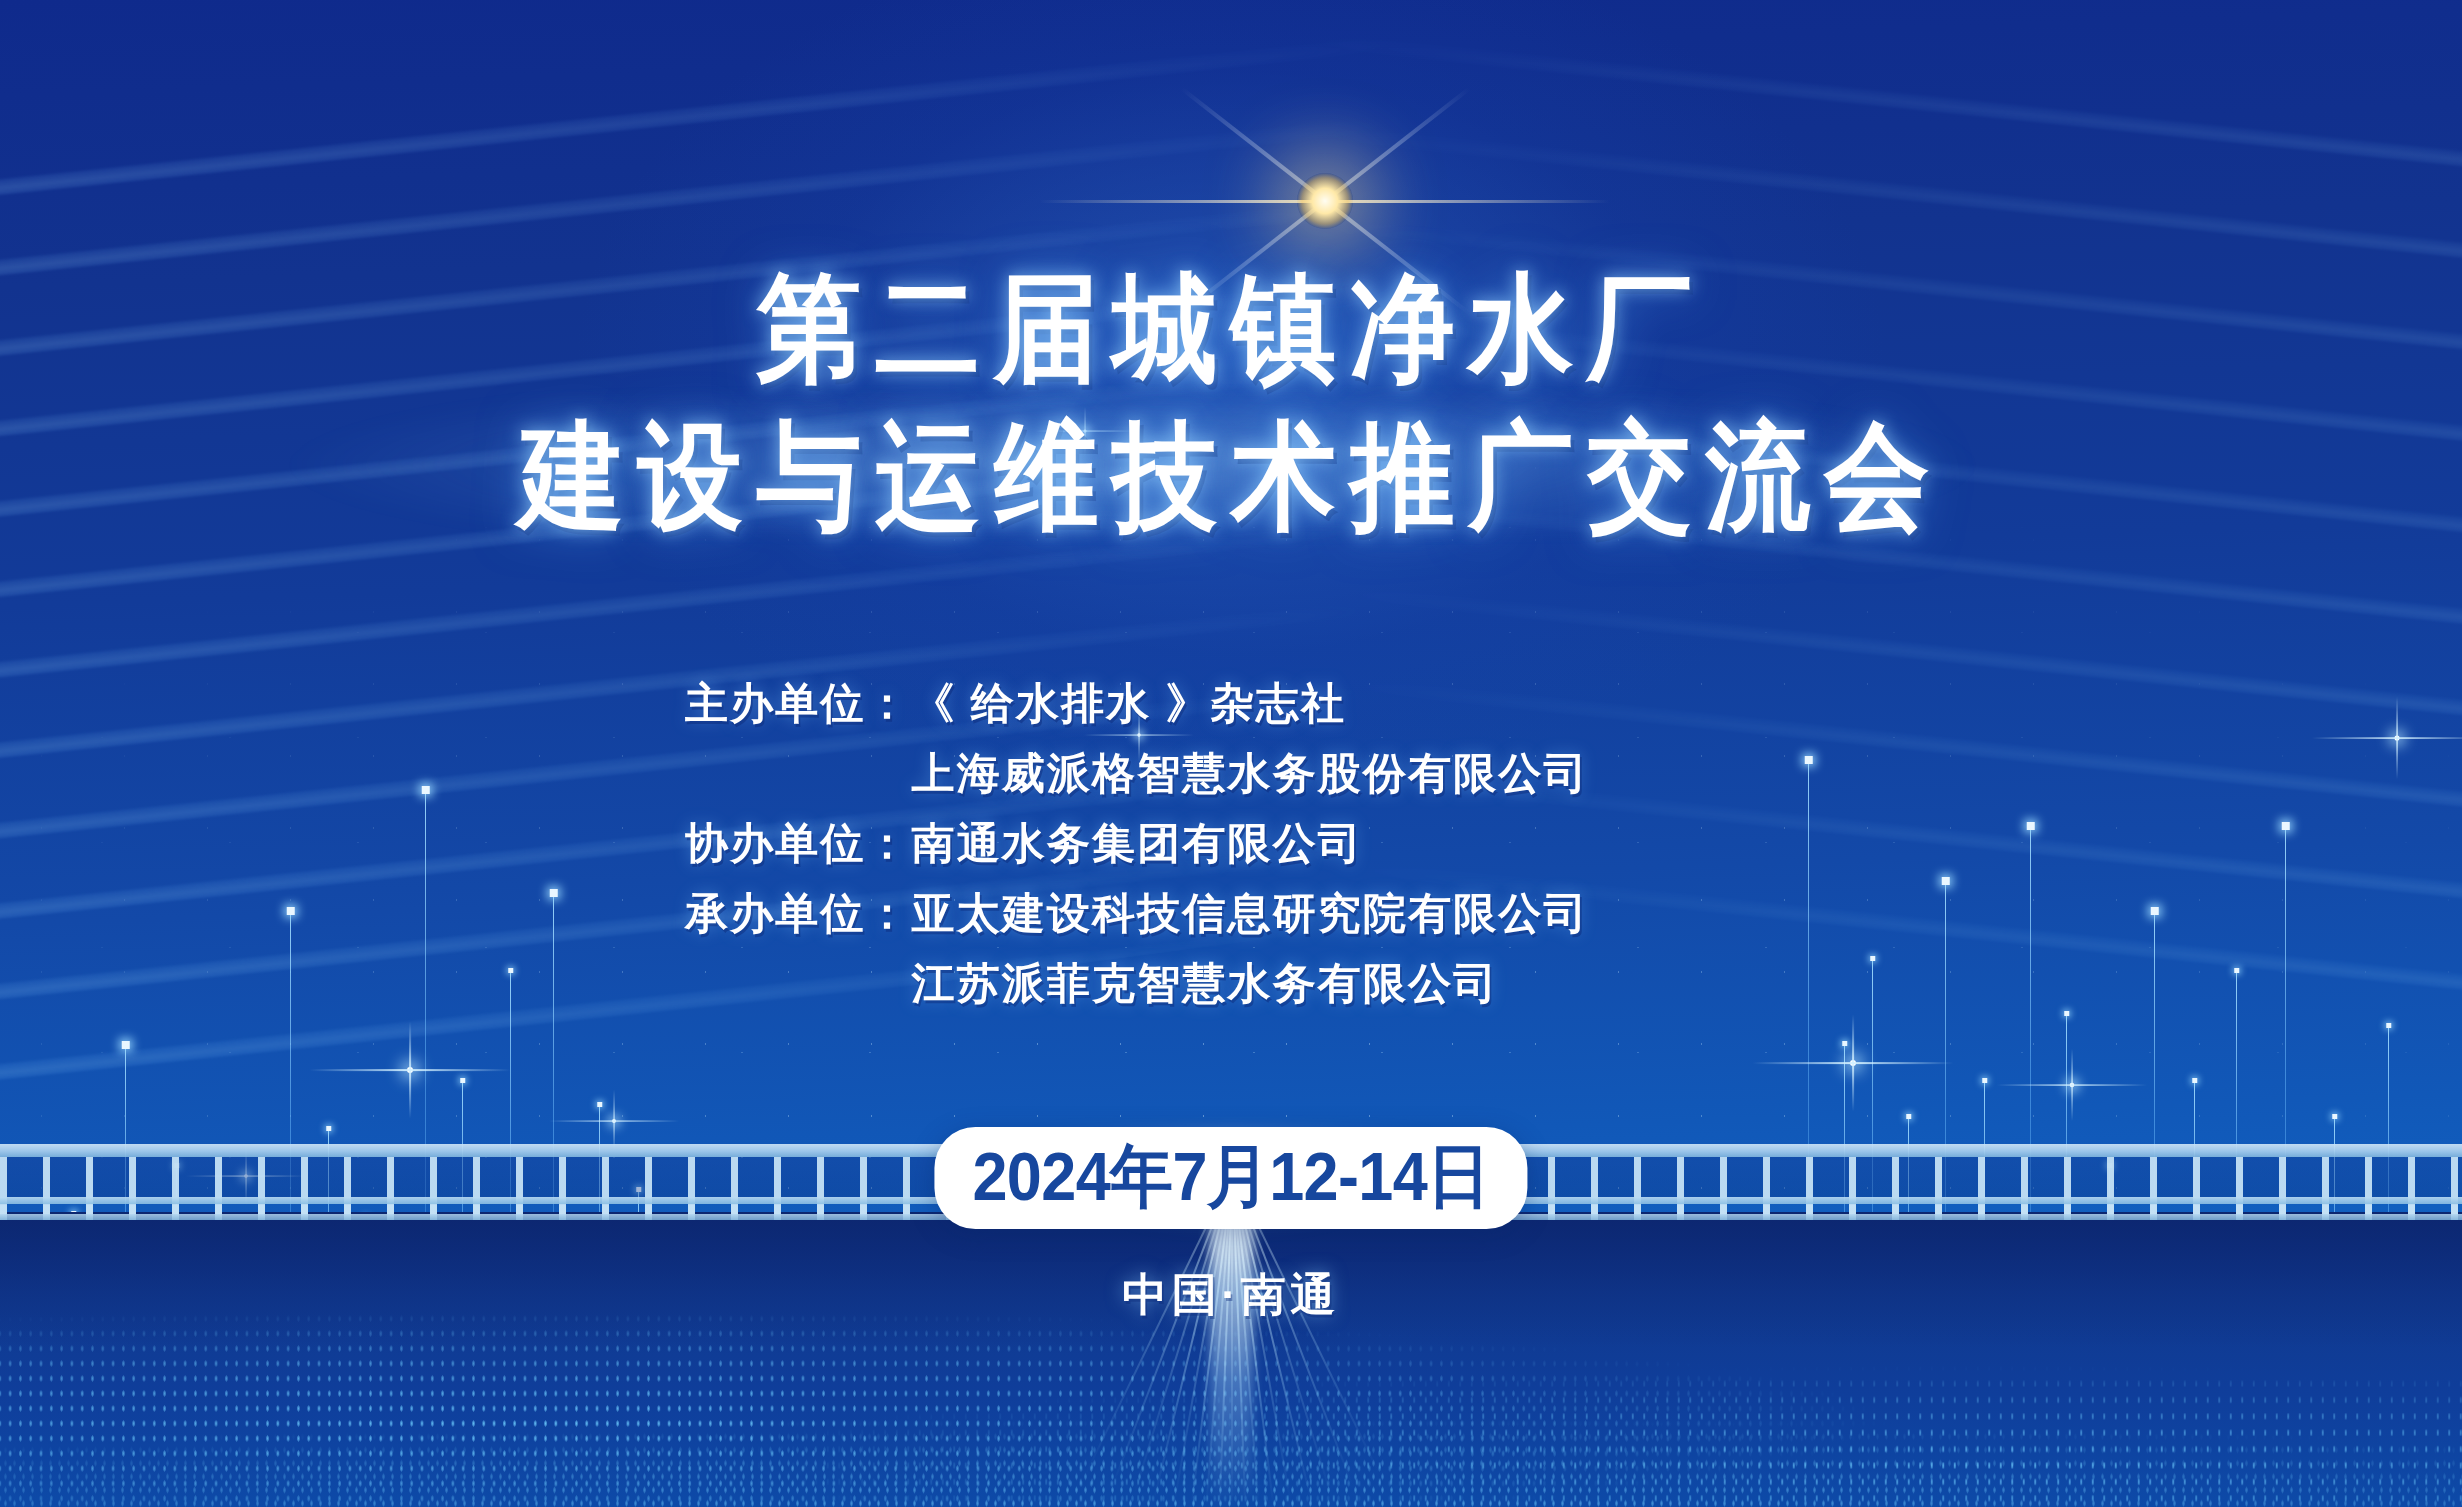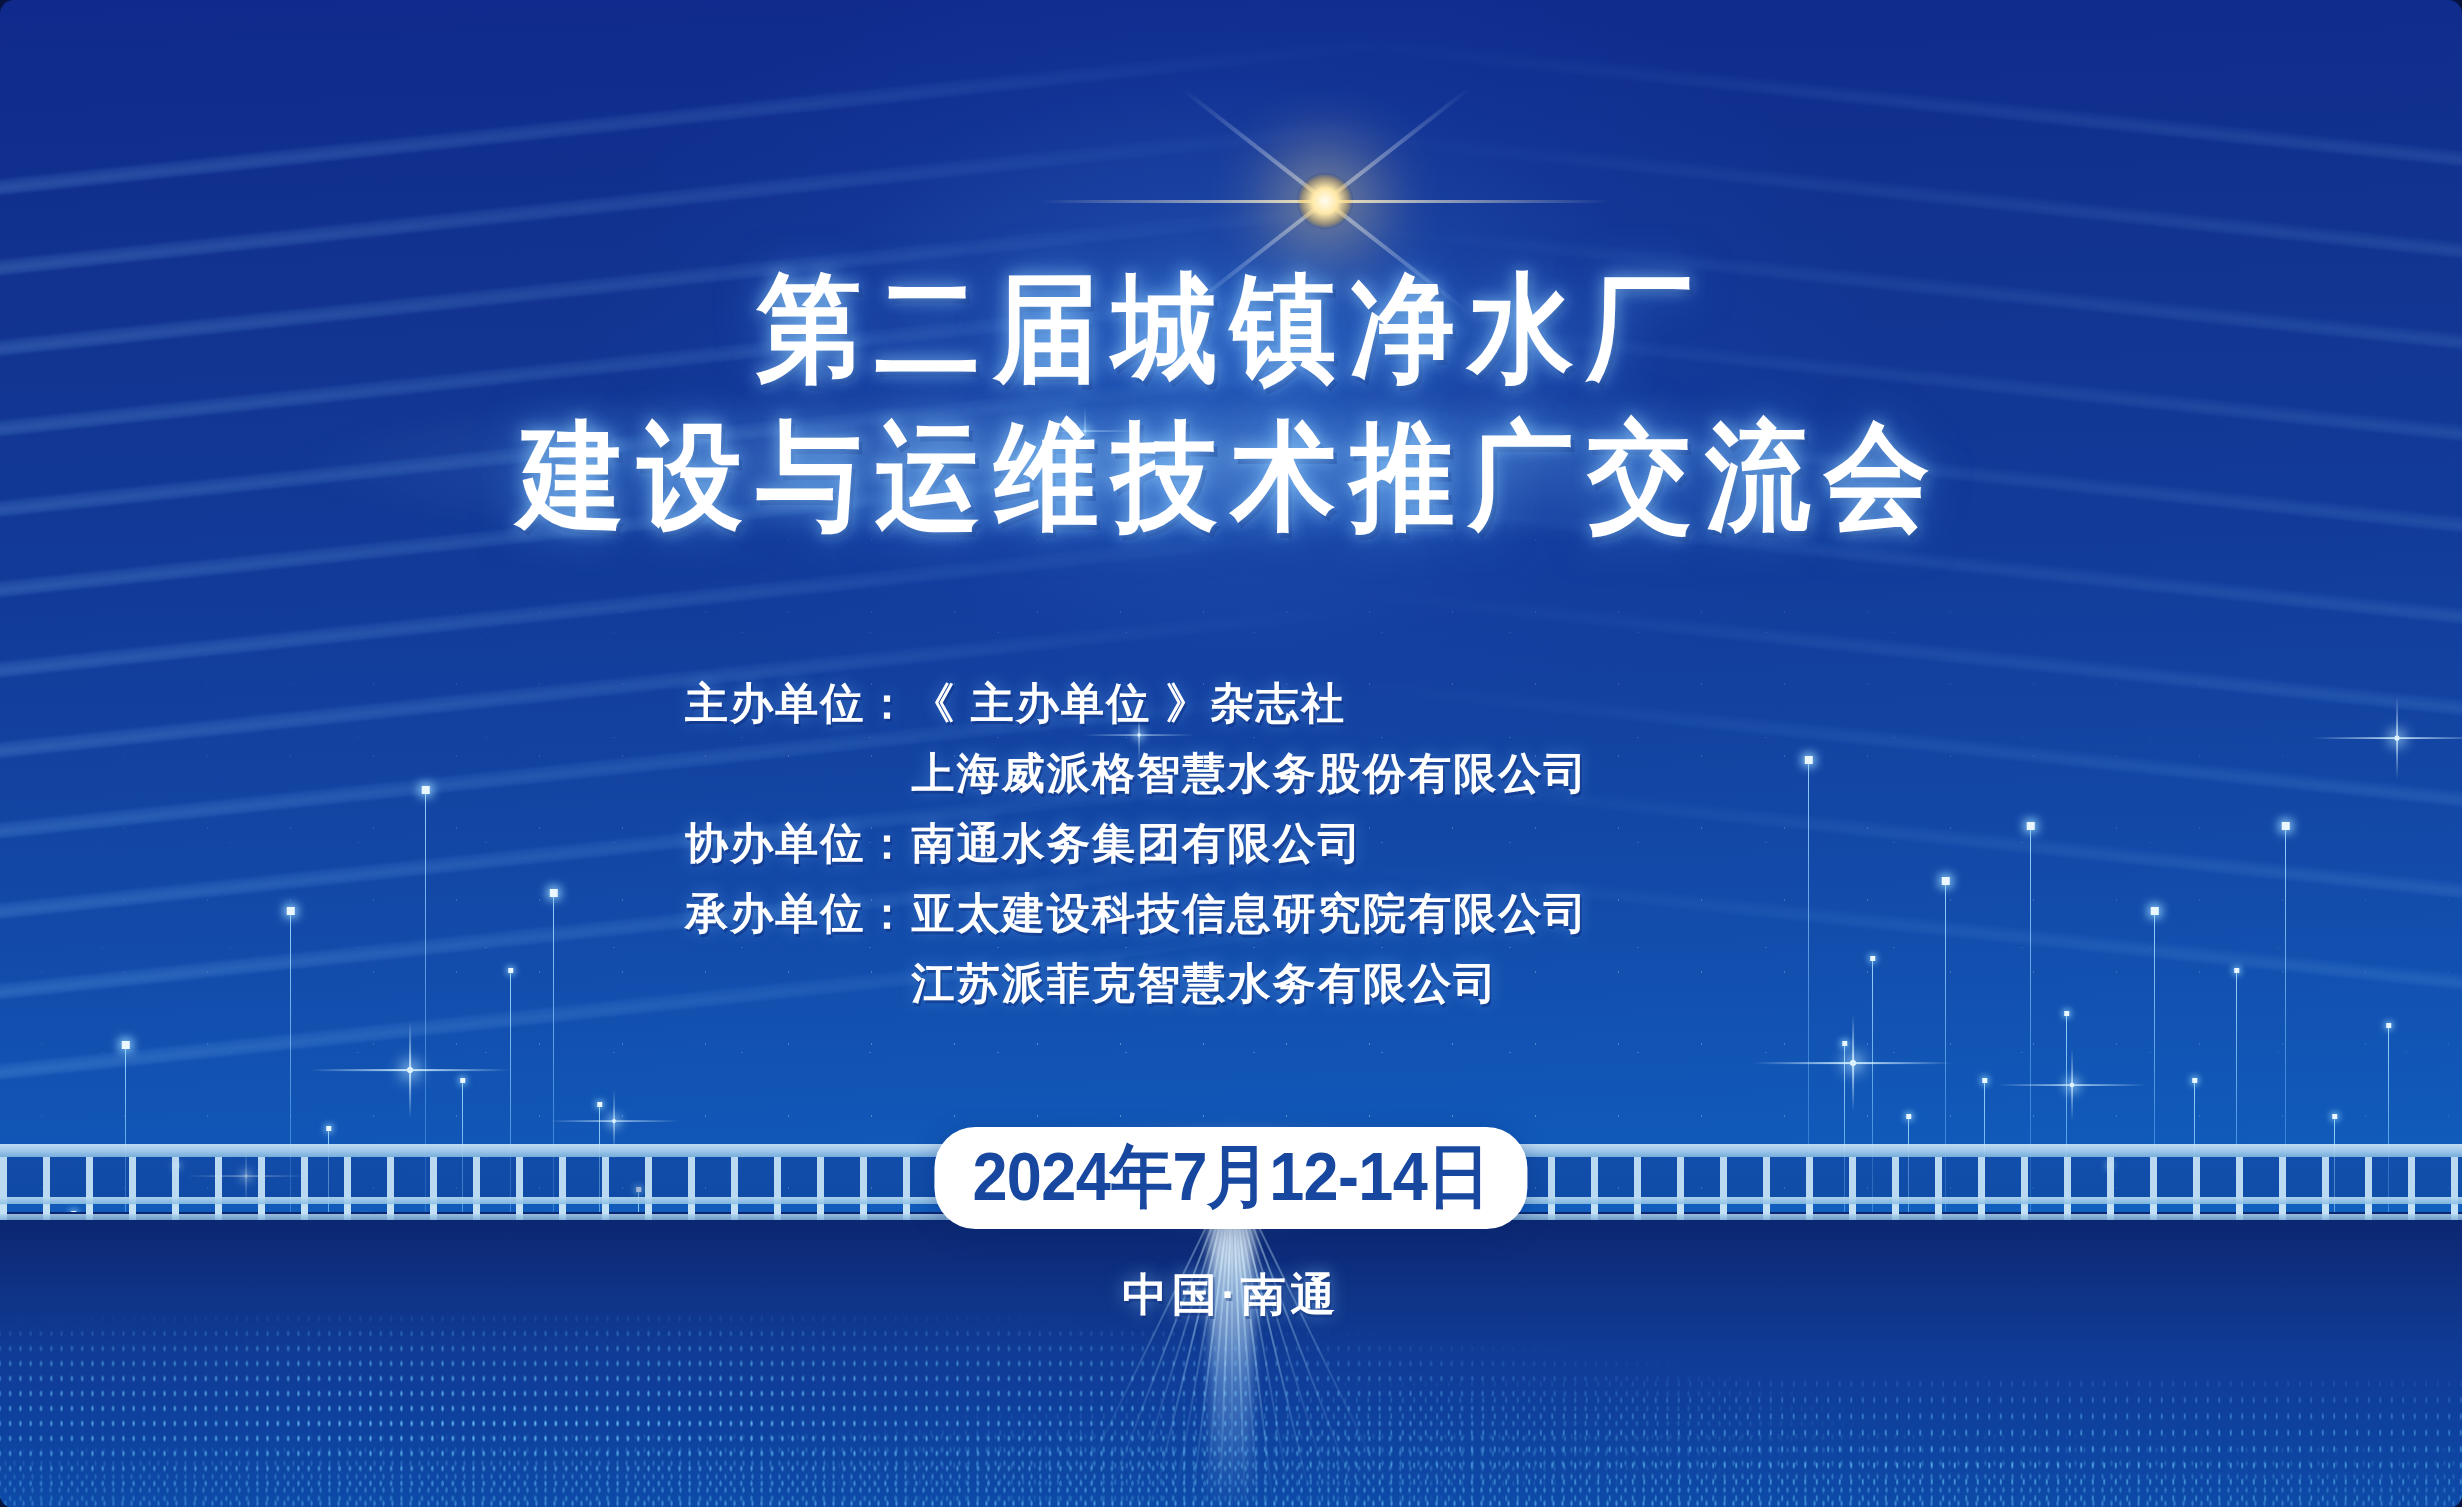--- a/index.html
+++ b/index.html
@@ -7,21 +7,20 @@
   *{box-sizing:border-box;}
   .stage{
     position:relative;
     width:2462px;height:1508px;
     overflow:hidden;
     font-family:"Liberation Sans","DejaVu Sans",sans-serif;
     background:
       radial-gradient(ellipse 1033px 547px at 52% 118%, rgba(120,205,255,.85) 0%, rgba(60,160,235,.45) 28%, rgba(30,95,200,.12) 55%, rgba(0,0,0,0) 74%),
       radial-gradient(ellipse 912px 608px at 50% 24%, rgba(55,120,220,.45) 0%, rgba(25,70,180,.18) 48%, rgba(0,0,0,0) 72%),
       linear-gradient(178deg, #0f2a8c 0%, #12338f 18%, #123b99 38%, #1349a8 58%, #1158b8 74%, #1064c4 86%, #0c4fae 100%);
-    border-radius: 14px;
   }
 
   
   .layer{position:absolute;left:0;top:0;width:100%;height:100%;pointer-events:none;}
 
   
   .streaks-l{
     left:-6%;top:4%;width:78%;height:62%;
     position:absolute;
     transform:rotate(-7.5deg);
@@ -268,21 +267,21 @@
   <div class="glowband"></div>
 
   <div class="headline">
     <div class="hl-line hl-1">第二届城镇净水厂</div>
     <div class="hl-line hl-2">建设与运维技术推广交流会</div>
   </div>
 
   <div class="orgs">
     <div class="org-row">
       <span class="org-label">主办单位：</span>
-      <span class="org-value">《 主办单位 》杂志社</span>
+      <span class="org-value">《 给水排水 》杂志社</span>
     </div>
     <div class="org-row">
       <span class="org-label blank">协办单位：</span>
       <span class="org-value">上海威派格智慧水务股份有限公司</span>
     </div>
     <div class="org-row">
       <span class="org-label">协办单位：</span>
       <span class="org-value">南通水务集团有限公司</span>
     </div>
     <div class="org-row">

